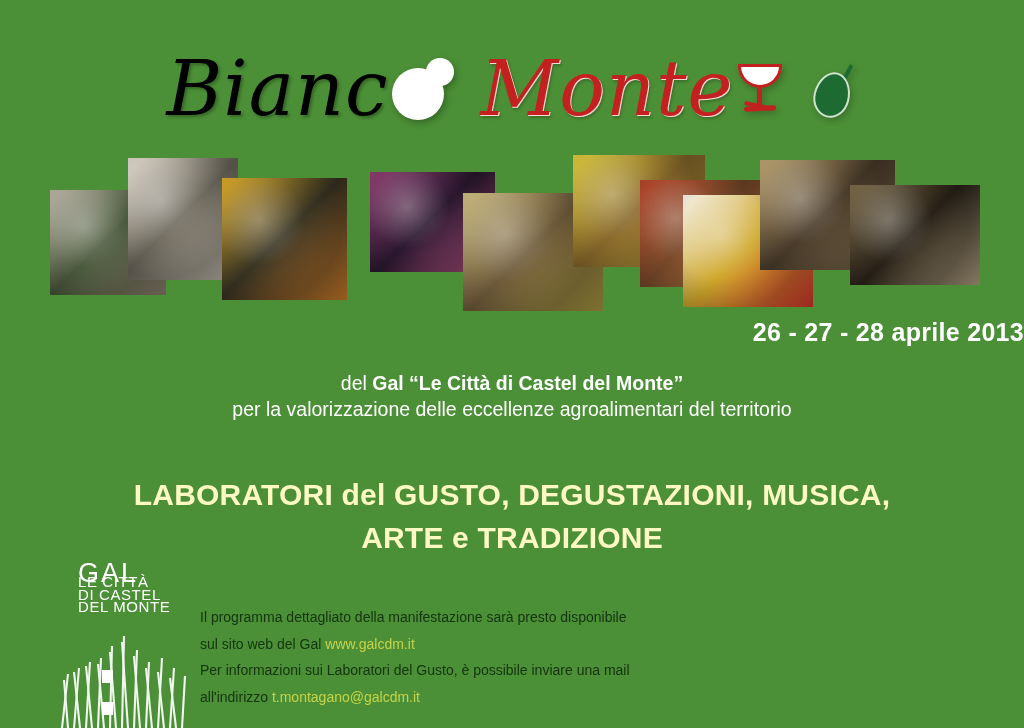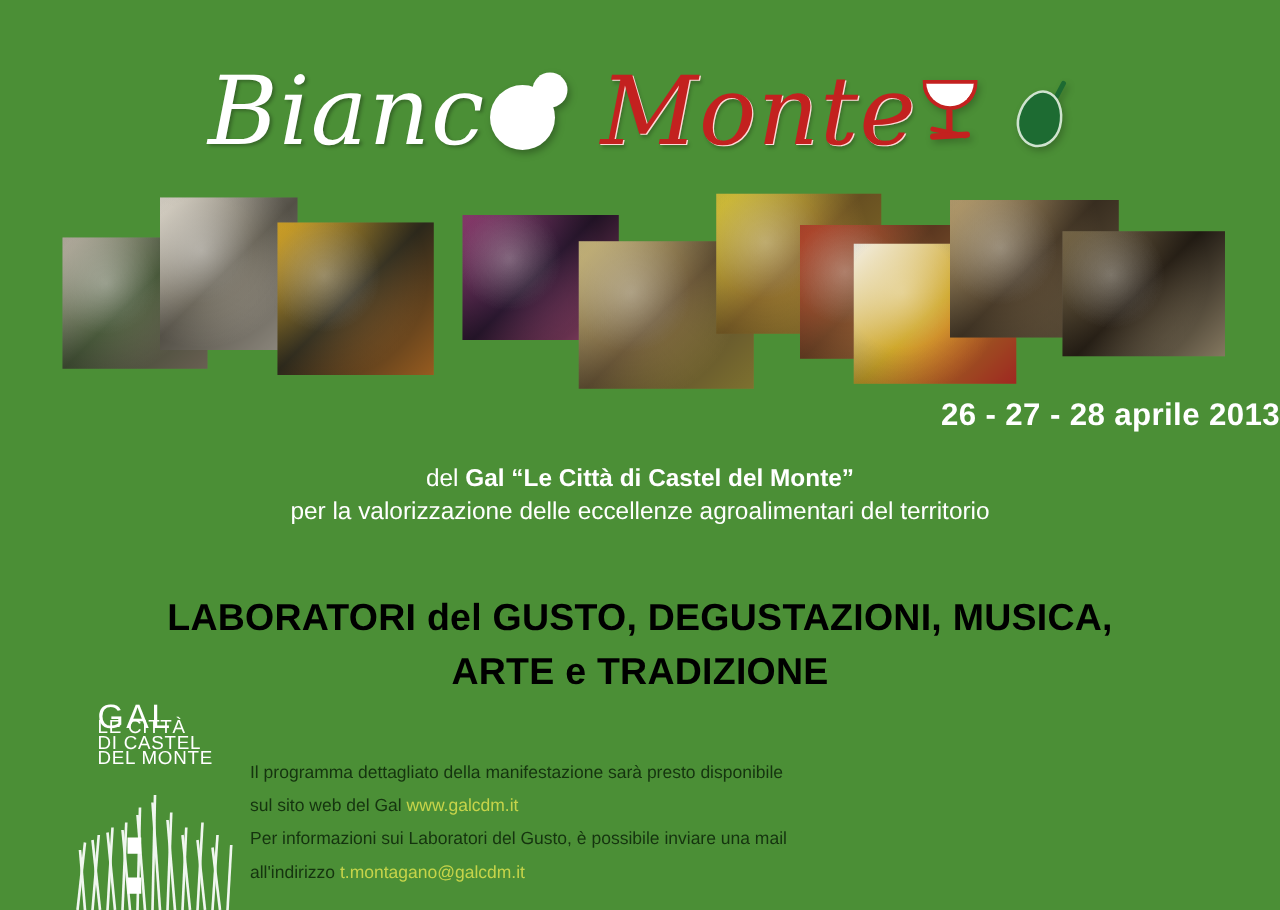--- a/index.html
+++ b/index.html
@@ -23,21 +23,21 @@
     font-size:76px;
     font-style:italic;
     font-weight:400;
     letter-spacing:1px;
     line-height:1;
     position:relative;
     white-space:nowrap;
     display:inline-flex;
     align-items:center;
   }
-  .w-bianco{color:#ffffff;text-shadow:2px 2px 3px rgba(0,0,0,.28);margin-right:26px;}
+  .w-bianco{color:#000000;text-shadow:2px 2px 3px rgba(0,0,0,.28);margin-right:26px;}
   .w-rosso {color:#c3211f;text-shadow:1px 1px 0 #ffd9d9, 2px 3px 3px rgba(0,0,0,.22);margin-right:22px;}
   .w-verde {color:#1d6b32;text-shadow:1px 1px 0 #d8e8d8, 2px 3px 3px rgba(0,0,0,.22);}
 
   
   .mozzarella{
     display:inline-block;position:relative;width:62px;height:62px;margin-left:4px;
     filter:drop-shadow(2px 3px 3px rgba(0,0,0,.28));
   }
   .mozzarella .ball{
     position:absolute;left:0;bottom:0;width:52px;height:52px;border-radius:50%;
@@ -92,21 +92,21 @@
   .date{
     position:absolute;left:0;top:318px;width:1024px;text-align:right;
     color:#ffffff;font-size:25px;font-weight:bold;letter-spacing:.3px;
   }
   .intro{
     position:absolute;left:0;top:370px;width:1024px;text-align:center;color:#ffffff;
     font-size:19.5px;line-height:26px;
   }
   .intro .b{font-weight:bold;}
   .headline{
-    position:absolute;left:0;top:473px;width:1024px;text-align:center;color:#000000;
+    position:absolute;left:0;top:473px;width:1024px;text-align:center;color:#fef9c3;
     font-size:30px;font-weight:bold;line-height:43px;letter-spacing:.2px;
   }
   .contact{
     position:absolute;left:200px;top:604px;width:720px;
     color:#15340f;font-size:14px;line-height:26.5px;
   }
   .contact .link{color:#c6d44a;}
 
   
   .logo{position:absolute;left:48px;top:556px;width:144px;height:172px;}

